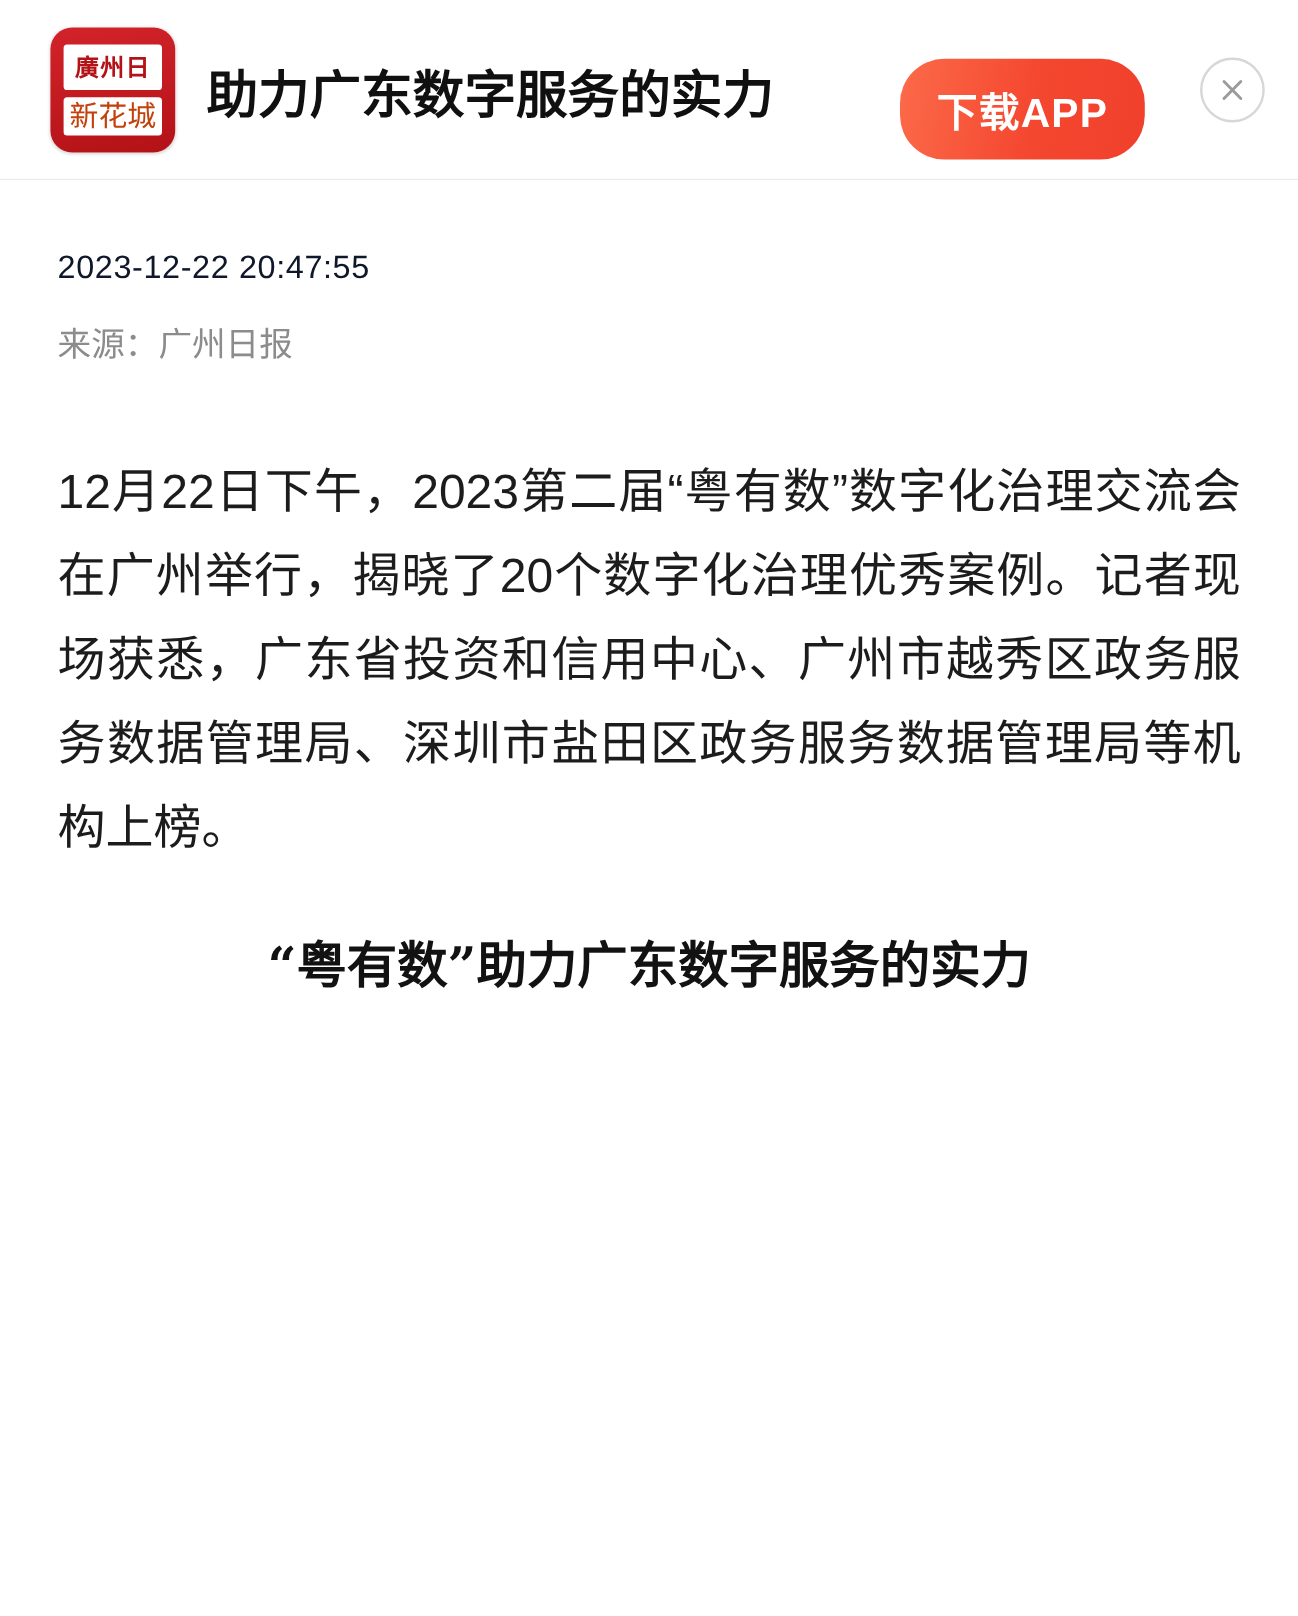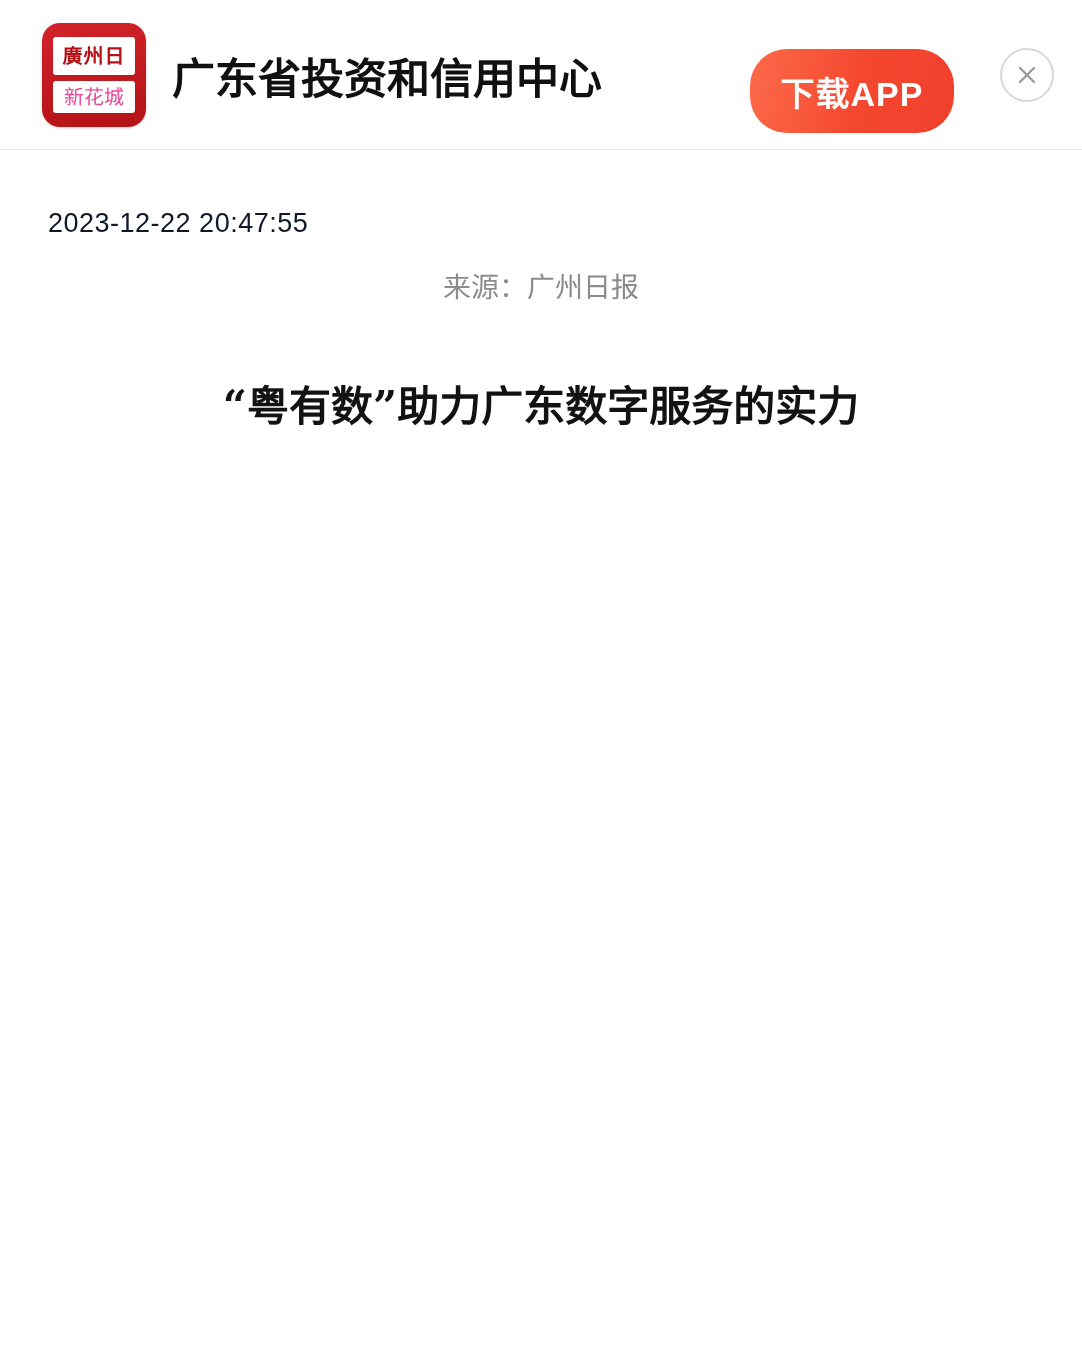--- a/index.html
+++ b/index.html
@@ -52,22 +52,22 @@
     letter-spacing: 1px;
     font-family: "DejaVu Serif", serif;
     font-weight: bold;
     margin-bottom: 6px;
   }
   .app-logo .logo-bottom {
     width: 82px;
     height: 32px;
     background: #ffffff;
     border-radius: 3px;
-    color: #ec4899;
-    font-size: 20px;
+    color: #c2410c;
+    font-size: 24px;
     line-height: 32px;
     text-align: center;
     font-family: "DejaVu Serif", serif;
   }
   .app-title {
     margin-left: 26px;
     font-size: 43px;
     font-weight: bold;
     color: #101010;
     letter-spacing: 0px;
@@ -124,21 +124,20 @@
   .meta-date {
     font-size: 27px;
     color: #0f172a;
     margin: 0 0 26px 0;
     letter-spacing: 0.5px;
   }
   .meta-source {
     font-size: 28px;
     color: #8c8c8c;
     margin: 0 0 70px 0;
-    text-align: center;
   }
   .body-para {
     font-size: 40px;
     line-height: 1.75;
     color: #1c1c1c;
     margin: 0 0 48px 0;
     text-align: justify;
   }
   .subhead {
     font-family: "DejaVu Serif", "Liberation Serif", serif;
@@ -156,35 +155,36 @@
 </head>
 <body>
 
 <div class="app-banner">
 
   <div class="app-logo">
     <div class="logo-top">廣州日報</div>
     <div class="logo-bottom">新花城</div>
   </div>
 
-  <div class="app-title">广东省投资和信用中心</div>
+  <div class="app-title">助力广东数字服务的实力</div>
 
   <button class="download-btn">下载APP</button>
 
   <button class="close-btn" aria-label="close">
     <span>
       <svg width="26" height="26" viewBox="0 0 26 26" aria-hidden="true">
         <line x1="6" y1="6" x2="20" y2="20" stroke="#9b9b9b" stroke-width="2.4" stroke-linecap="round"></line>
         <line x1="20" y1="6" x2="6" y2="20" stroke="#9b9b9b" stroke-width="2.4" stroke-linecap="round"></line>
       </svg>
     </span>
   </button>
 </div>
 
 <div class="article clip">
 
 
   <div class="meta-date">2023-12-22 20:47:55</div>
   <div class="meta-source">来源：广州日报</div>
 
+  <p class="body-para">12月22日下午，2023第二届“粤有数”数字化治理交流会在广州举行，揭晓了20个数字化治理优秀案例。记者现场获悉，广东省投资和信用中心、广州市越秀区政务服务数据管理局、深圳市盐田区政务服务数据管理局等机构上榜。</p>
 
   <h2 class="subhead">“粤有数”助力广东数字服务的实力</h2>
 </div>
 
 </body></html>

